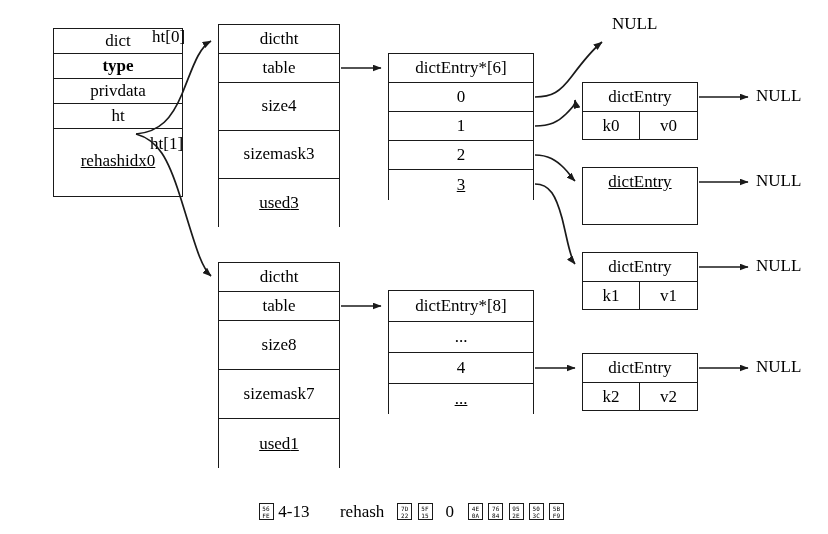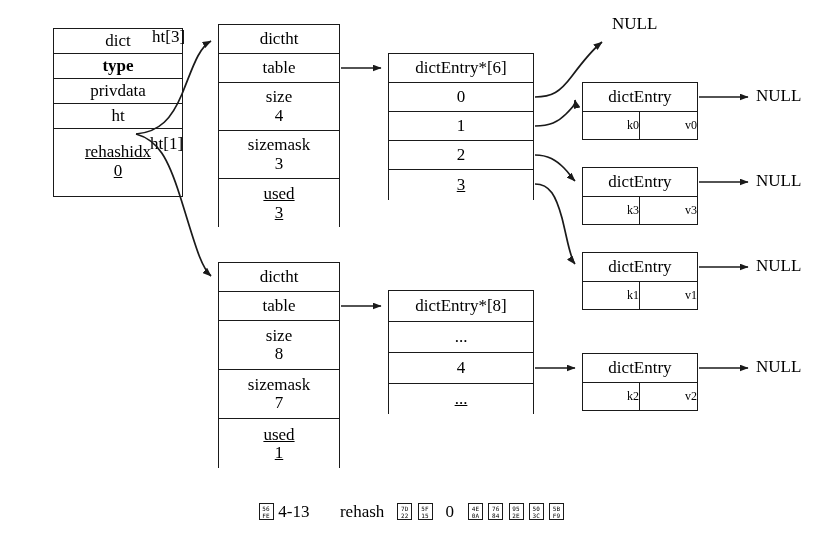--- a/index.html
+++ b/index.html
@@ -35,36 +35,36 @@
     align-items: center;
     justify-content: center;
     text-align: center;
     line-height: 1.08;
     white-space: pre-line;
     font-size: 17px;
     background: #ffffff;
   }
   .row:last-child { border-bottom: none; text-decoration: underline; }
 
-  .row.two-line { flex-direction: column; }
+  .row.two-line { flex-direction: row; }
   .row .lbl { display: block; }
   .row .val { display: block; }
 
   
   .kvrow {
     display: flex;
     box-sizing: border-box;
     border-bottom: none;
   }
   .kvcell {
     flex: 1 1 50%;
     display: flex;
     align-items: center;
-    justify-content: flex-end;
-    font-size: 12px;
+    justify-content: center;
+    font-size: 17px;
     box-sizing: border-box;
   }
   .kvcell.left { border-right: 1.6px solid #1a1a1a; }
 
   
   .text {
     position: absolute;
     font-size: 17px;
     white-space: nowrap;
     line-height: 1;
@@ -180,28 +180,20 @@
           <span>k0</span>
         </div>
       <div class="kvcell">
           <span>v0</span>
         </div>
     </div>
   </div>
 
   <div class="box" id="entry1-box" style="left:582px; top:167px; width:116px; height:58px;">
     <div class="row" style="height:29px;"><span class="lbl">dictEntry</span></div>
-    <div class="kvrow" style="height:27px;">
-      <div class="kvcell left">
-          <span>k3</span>
-        </div>
-      <div class="kvcell">
-          <span>v3</span>
-        </div>
-    </div>
   </div>
 
   <div class="box" id="entry2-box" style="left:582px; top:252px; width:116px; height:58px;">
     <div class="row" style="height:29px;"><span class="lbl">dictEntry</span></div>
     <div class="kvrow" style="height:27px;">
       <div class="kvcell left">
           <span>k1</span>
         </div>
       <div class="kvcell">
           <span>v1</span>
@@ -214,21 +206,21 @@
     <div class="kvrow" style="height:27px;">
       <div class="kvcell left">
           <span>k2</span>
         </div>
       <div class="kvcell">
           <span>v2</span>
         </div>
     </div>
   </div>
 
-  <div class="text" style="left:152px; top:28px;"><span>ht[3]</span></div>
+  <div class="text" style="left:152px; top:28px;"><span>ht[0]</span></div>
   <div class="text" style="left:150px; top:135px;"><span>ht[1]</span></div>
 
   <div class="text" style="left:612px; top:15px;"><span>NULL</span></div>
   <div class="text" style="left:756px; top:87px;"><span>NULL</span></div>
   <div class="text" style="left:756px; top:172px;"><span>NULL</span></div>
   <div class="text" style="left:756px; top:257px;"><span>NULL</span></div>
   <div class="text" style="left:756px; top:358px;"><span>NULL</span></div>
 
   <div class="caption" style="left:258px; top:503px;">
     <span class="cjkbox"><b>56</b><i>FE</i></span>

